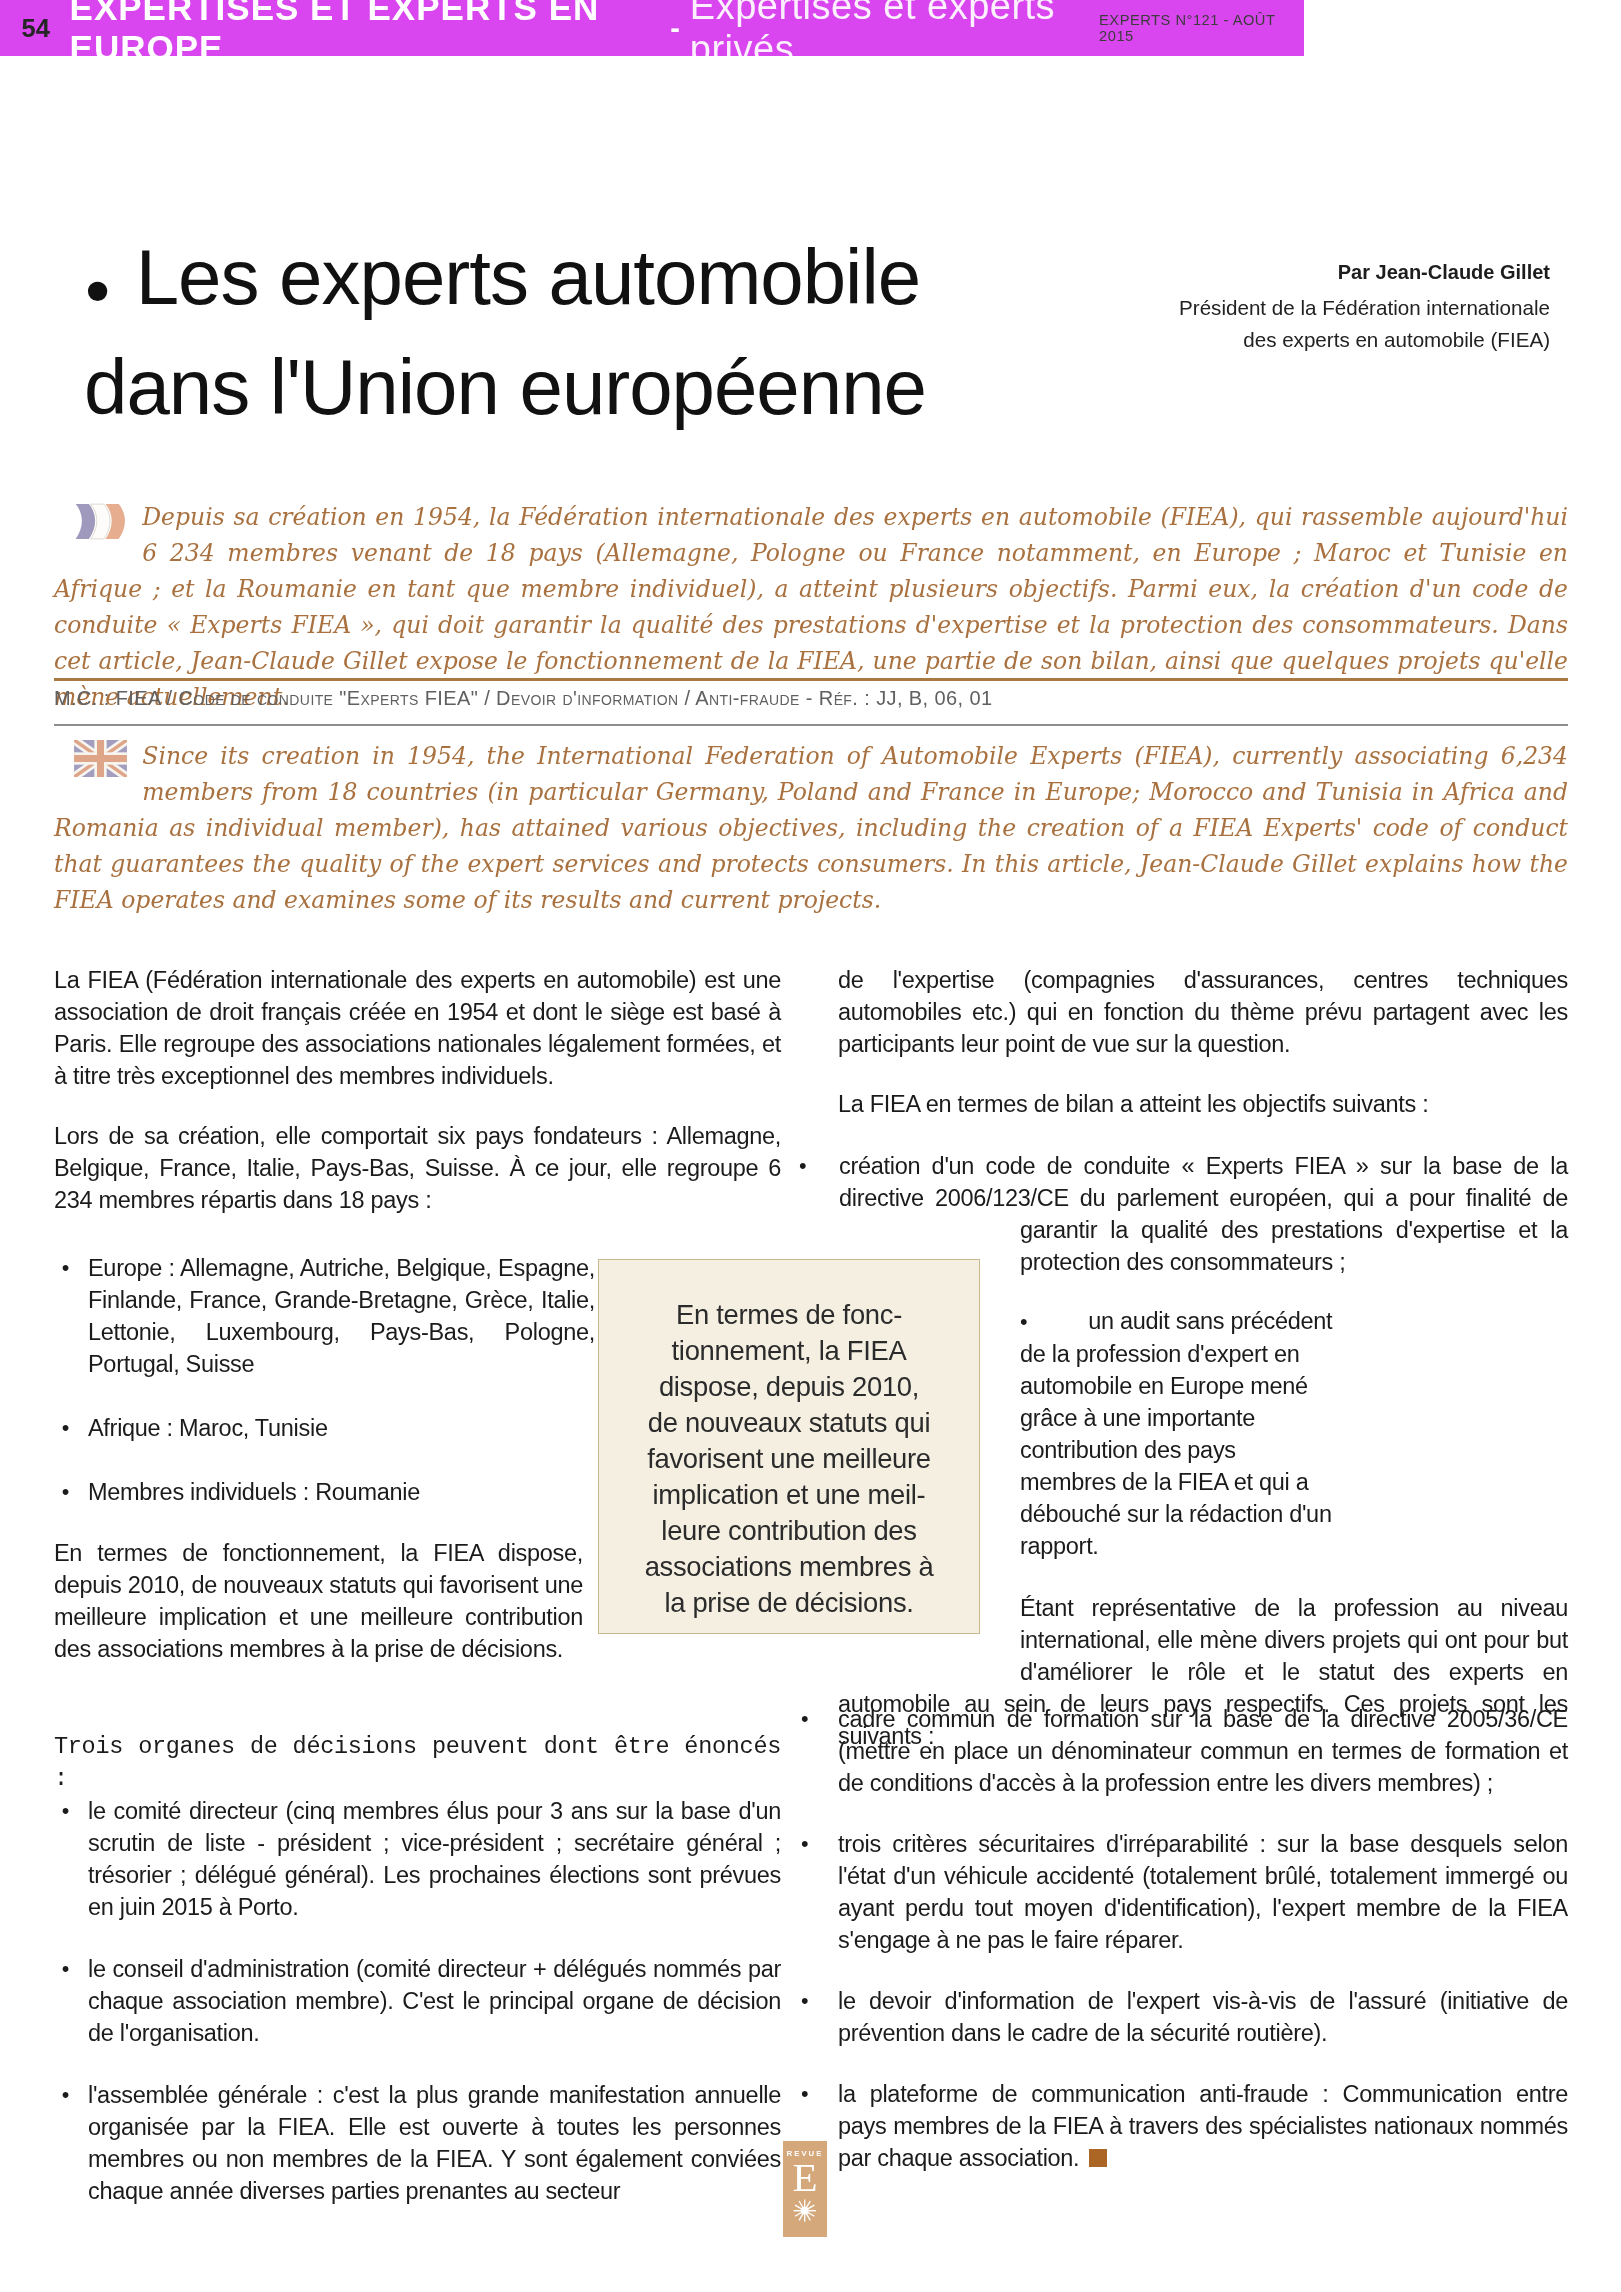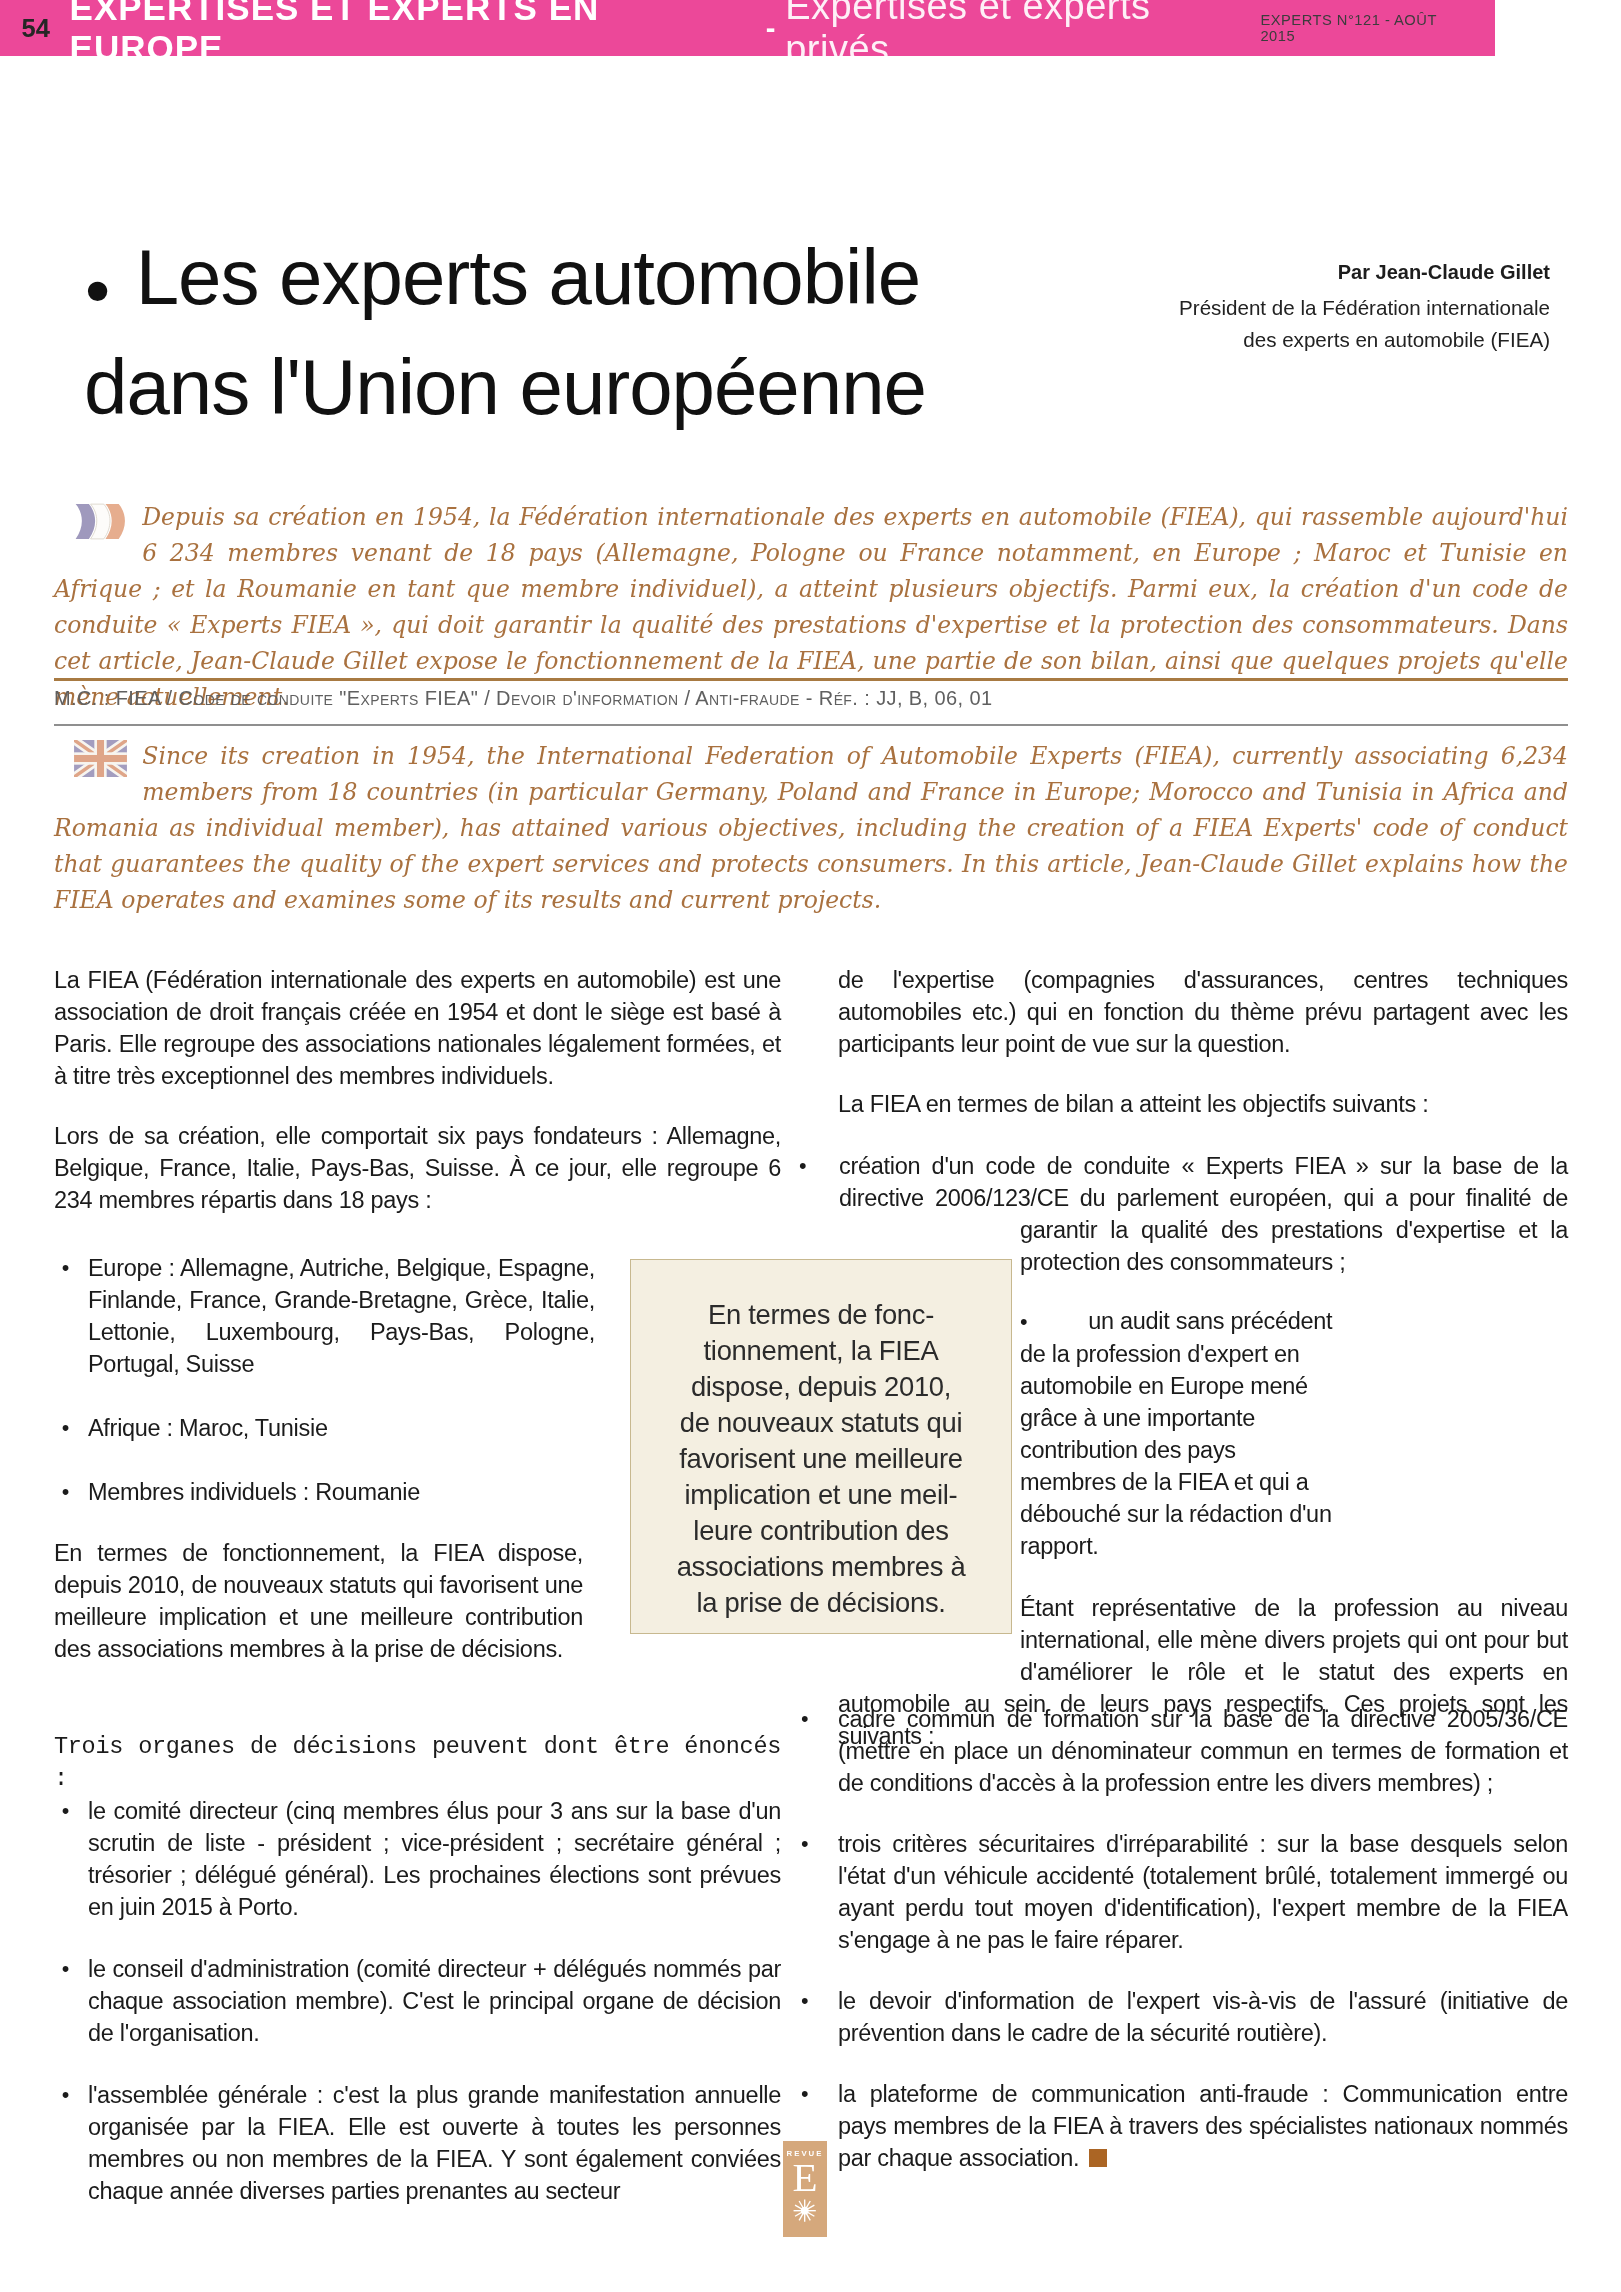--- a/index.html
+++ b/index.html
@@ -4,22 +4,22 @@
 <style>
   * { margin:0; padding:0; box-sizing:border-box; }
   html,body { background:#e9e9e9; }
   .page {
     position:relative; width:1621px; height:2293px; margin:0 auto;
     background:#ffffff; overflow:hidden;
     font-family:"Liberation Sans", sans-serif; color:#1b1b1b;
   }
   
   .topbar {
-    position:absolute; left:0; top:0; width:1495px; height:56px;
-    background:#ec4899; display:flex; align-items:center; padding:0 21.6px;
+    position:absolute; left:0; top:0; width:1304px; height:56px;
+    background:#d946ef; display:flex; align-items:center; padding:0 21.6px;
   }
   .pagenum { font-size:25.5px; font-weight:bold; color:#262626; margin-right:19.6px; font-family:"Liberation Sans",sans-serif; }
   .rubric-bold { font-size:35px; font-weight:bold; color:#ffffff; letter-spacing:1px; }
   .rubric-dash { font-size:29px; font-weight:bold; color:#ffffff; margin:0 9.8px; }
   .rubric-sub { font-size:38px; font-weight:normal; color:rgba(255,255,255,0.92); letter-spacing:0.5px; }
   .issue { margin-left:auto; font-size:14.7px; color:#3c3c3c; letter-spacing:0.5px; }
 
   
   .title {
     position:absolute; left:84px; top:228px; width:980px;
@@ -73,21 +73,21 @@
   
   .fgap1 { float:left; width:1px; height:65px; }
   .fgap2 { float:left; clear:left; width:182px; height:453px; }
   .rb1 { position:relative; margin-bottom:27.4px; }
   .rb1::before { content:"\2022"; position:absolute; left:-39px; top:0; font-size:21.6px; }
   .rb2 { margin-bottom:30px; margin-right:233px; text-align:left; }
   .rb2 .bm::after { content:"\2022"; font-size:21.6px; padding-right:61px; }
 
   
   .pullquote {
-    position:absolute; left:630px; top:1259px; width:382px; height:375px;
+    position:absolute; left:598px; top:1259px; width:382px; height:375px;
     background:#f4efe1; border:1px solid #c7b88f; padding-top:37px;
     text-align:center;
   }
   .pullquote .ql { font-size:27.4px; line-height:36px; color:#2b2b2b; letter-spacing:-0.3px; }
 
   
   .logo {
     position:absolute; left:783px; top:2141px; width:44px; height:96px;
     background:#d5a87c; text-align:center; overflow:hidden;
   }

